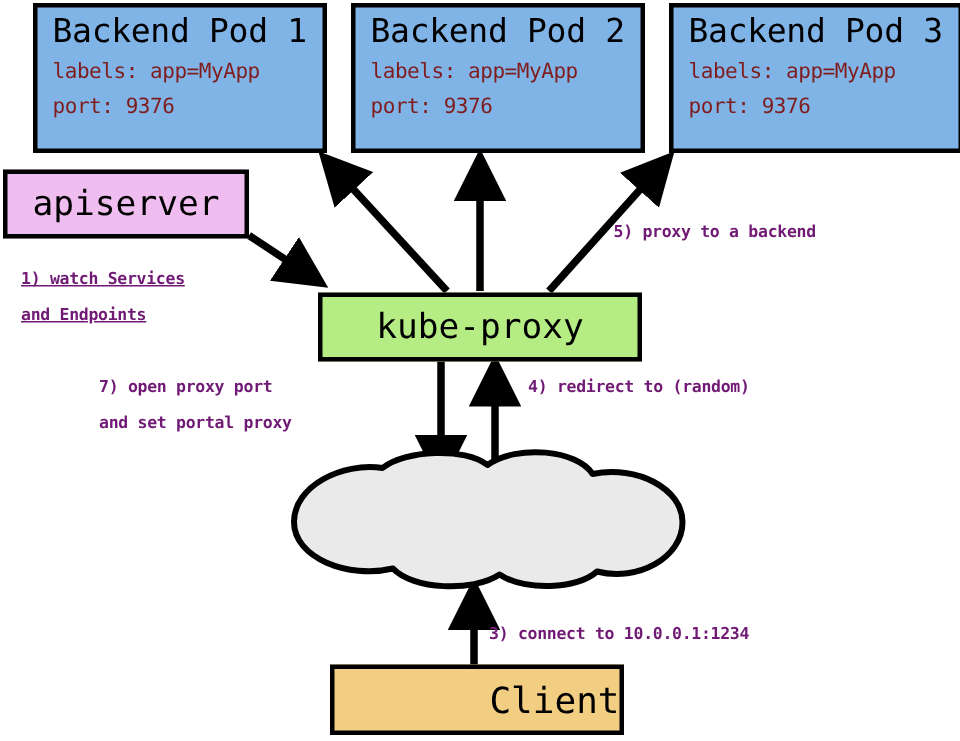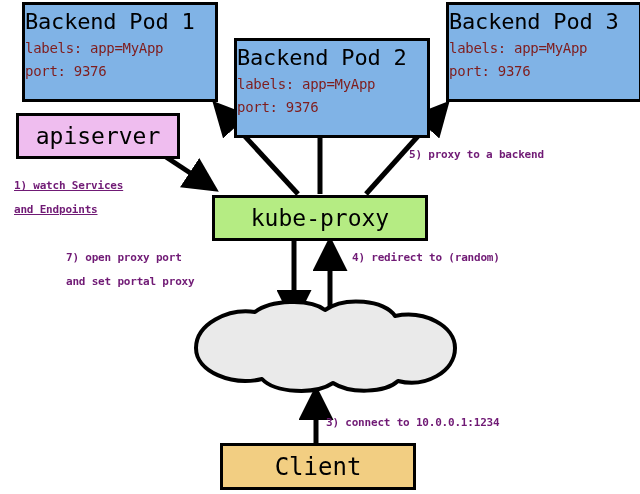--- a/index.html
+++ b/index.html
@@ -27,21 +27,21 @@
   .shapes { z-index: 2; }
 
   .node {
     position: absolute;
     box-sizing: border-box;
     border: 3px solid #000000;
     z-index: 3;
   }
   .pod {
     background: #80B3E6;
-    padding: 2px 8px 4px 0;
+    padding: 2px 8px 4px 10px;
   }
   .pod-title {
     font-size: 22px;
     line-height: 30px;
     color: #000000;
     white-space: nowrap;
     letter-spacing: -0.2px;
   }
   .pod-line {
     font-size: 14px;
@@ -70,21 +70,21 @@
   }
   .kubeproxy-label {
     font-size: 23px;
     color: #000000;
     white-space: nowrap;
   }
   .client {
     background: #F2CE82;
     display: flex;
     align-items: center;
-    justify-content: center;
+    justify-content: flex-end;
   }
   .client-label {
     font-size: 24px;
     color: #000000;
     white-space: nowrap;
   }
   .cloud-label {
     position: absolute;
     z-index: 3;
     font-size: 16px;
@@ -142,33 +142,33 @@
                C 196 324, 228 308, 255 312 Z" fill="#EAEAEA" stroke="#000000" stroke-width="4" stroke-linejoin="round"></path>
     </g>
   </svg>
 
   <div class="node pod" style="left:22px; top:2px; width:196px; height:100px;">
     <div class="pod-title">Backend Pod 1</div>
     <div class="pod-line">labels: app=MyApp</div>
     <div class="pod-line">port: 9376</div>
   </div>
 
-  <div class="node pod" style="left:234px; top:2px; width:196px; height:100px;margin-top:36px;">
+  <div class="node pod" style="left:234px; top:2px; width:196px; height:100px;">
     <div class="pod-title">Backend Pod 2</div>
     <div class="pod-line">labels: app=MyApp</div>
     <div class="pod-line">port: 9376</div>
   </div>
 
   <div class="node pod" style="left:446px; top:2px; width:196px; height:100px;">
     <div class="pod-title">Backend Pod 3</div>
     <div class="pod-line">labels: app=MyApp</div>
     <div class="pod-line">port: 9376</div>
   </div>
 
-  <div class="node apiserver" style="left:16px; top:113px; width:164px; height:46px;">
+  <div class="node apiserver" style="left:2px; top:113px; width:164px; height:46px;">
     <span class="apiserver-label">apiserver</span>
   </div>
 
   <div class="node kubeproxy" style="left:212px; top:195px; width:216px; height:46px;">
     <span class="kubeproxy-label">kube-proxy</span>
   </div>
 
 
   <div class="node client" style="left:220px; top:443px; width:196px; height:47px;">
     <span class="client-label">Client</span>

